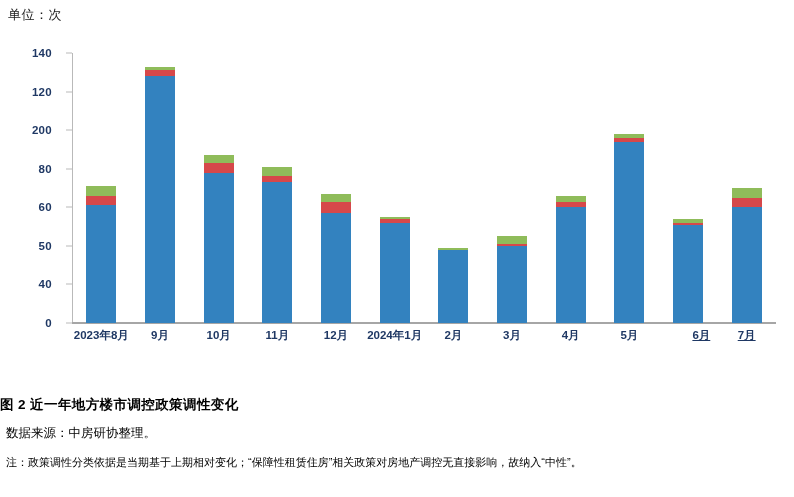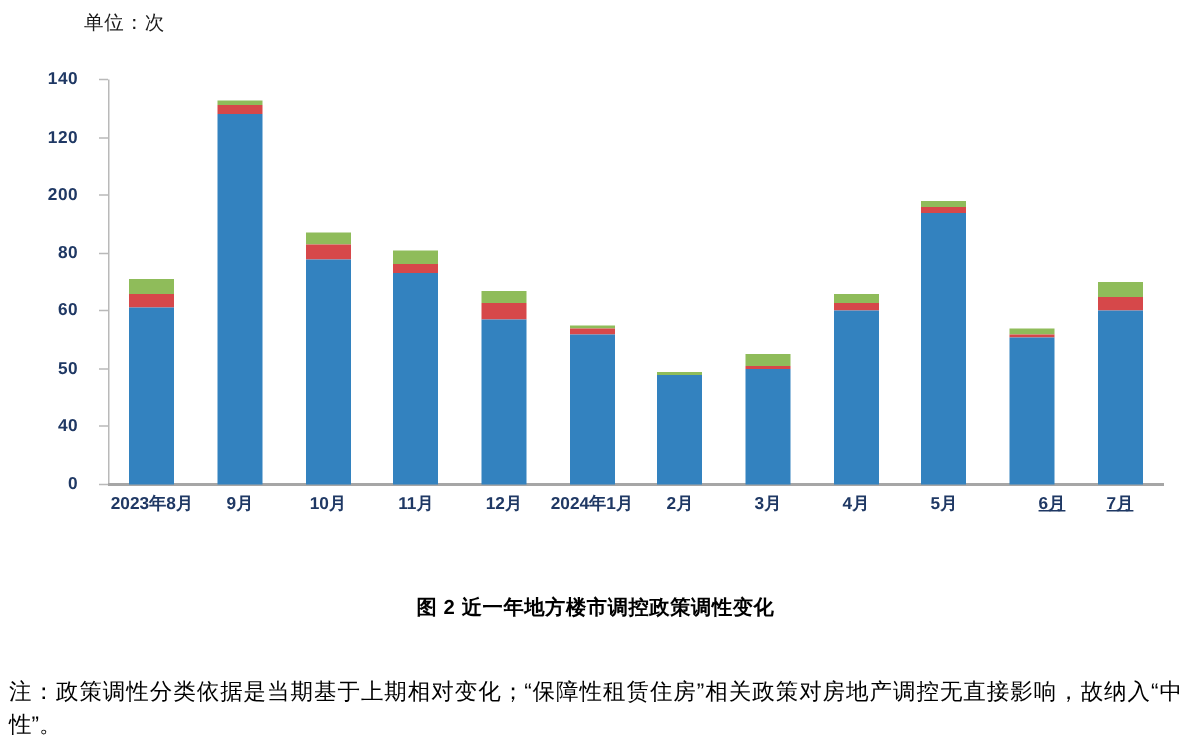--- a/index.html
+++ b/index.html
@@ -17,21 +17,20 @@
     background: #ffffff;
   }
 
   
   .unit-label {
     position: absolute;
     left: 8px; top: 6px;
     font-size: 13px;
     color: #1a1a1a;
     letter-spacing: 0.5px;
-    margin-left: 48px;
   }
 
   
   .chart-area {
     position: absolute;
     left: 0px; top: 40px;
     width: 794px; height: 345px;
   }
   
   .y-axis {
@@ -120,37 +119,36 @@
   .legend-swatch {
     width: 10px; height: 10px;
     display: inline-block;
   }
 
   
   .fig-caption {
     position: absolute;
     left: 0; top: 396px;
     width: 794px;
-    text-align: center;
     font-size: 13.5px;
     font-weight: bold;
     color: #000;
     letter-spacing: 0.4px;
   }
   .source-line {
     position: absolute;
     left: 6px; top: 425px;
     font-size: 12.5px;
     color: #000;
   }
   .note-block {
     position: absolute;
     left: 6px; top: 451px;
     width: 782px;
-    font-size: 15px;
+    font-size: 11px;
     line-height: 22px;
     color: #000;
     text-align: justify;
   }
 </style>
 </head>
 <body>
 
 <div id="page">
 
@@ -268,15 +266,16 @@
         <div class="xlabel" style="left: 410.667px; width: 58.6667px;">3月</div>
         <div class="xlabel" style="left: 469.333px; width: 58.6667px;">4月</div>
         <div class="xlabel" style="left: 528px; width: 58.6667px;">5月</div>
         <div class="xlabel" style="left: 600px; width: 58.6667px; text-decoration: underline;">6月</div>
         <div class="xlabel" style="left: 645.333px; width: 58.6667px; text-decoration: underline;">7月</div>
       </div>
 
   </div>
 
   <div class="fig-caption">图 2 近一年地方楼市调控政策调性变化</div>
+  <div class="source-line">数据来源：中房研协整理。</div>
   <div class="note-block">注：政策调性分类依据是当期基于上期相对变化；“保障性租赁住房”相关政策对房地产调控无直接影响，故纳入“中性”。</div>
 
 </div>
 
 </body></html>

